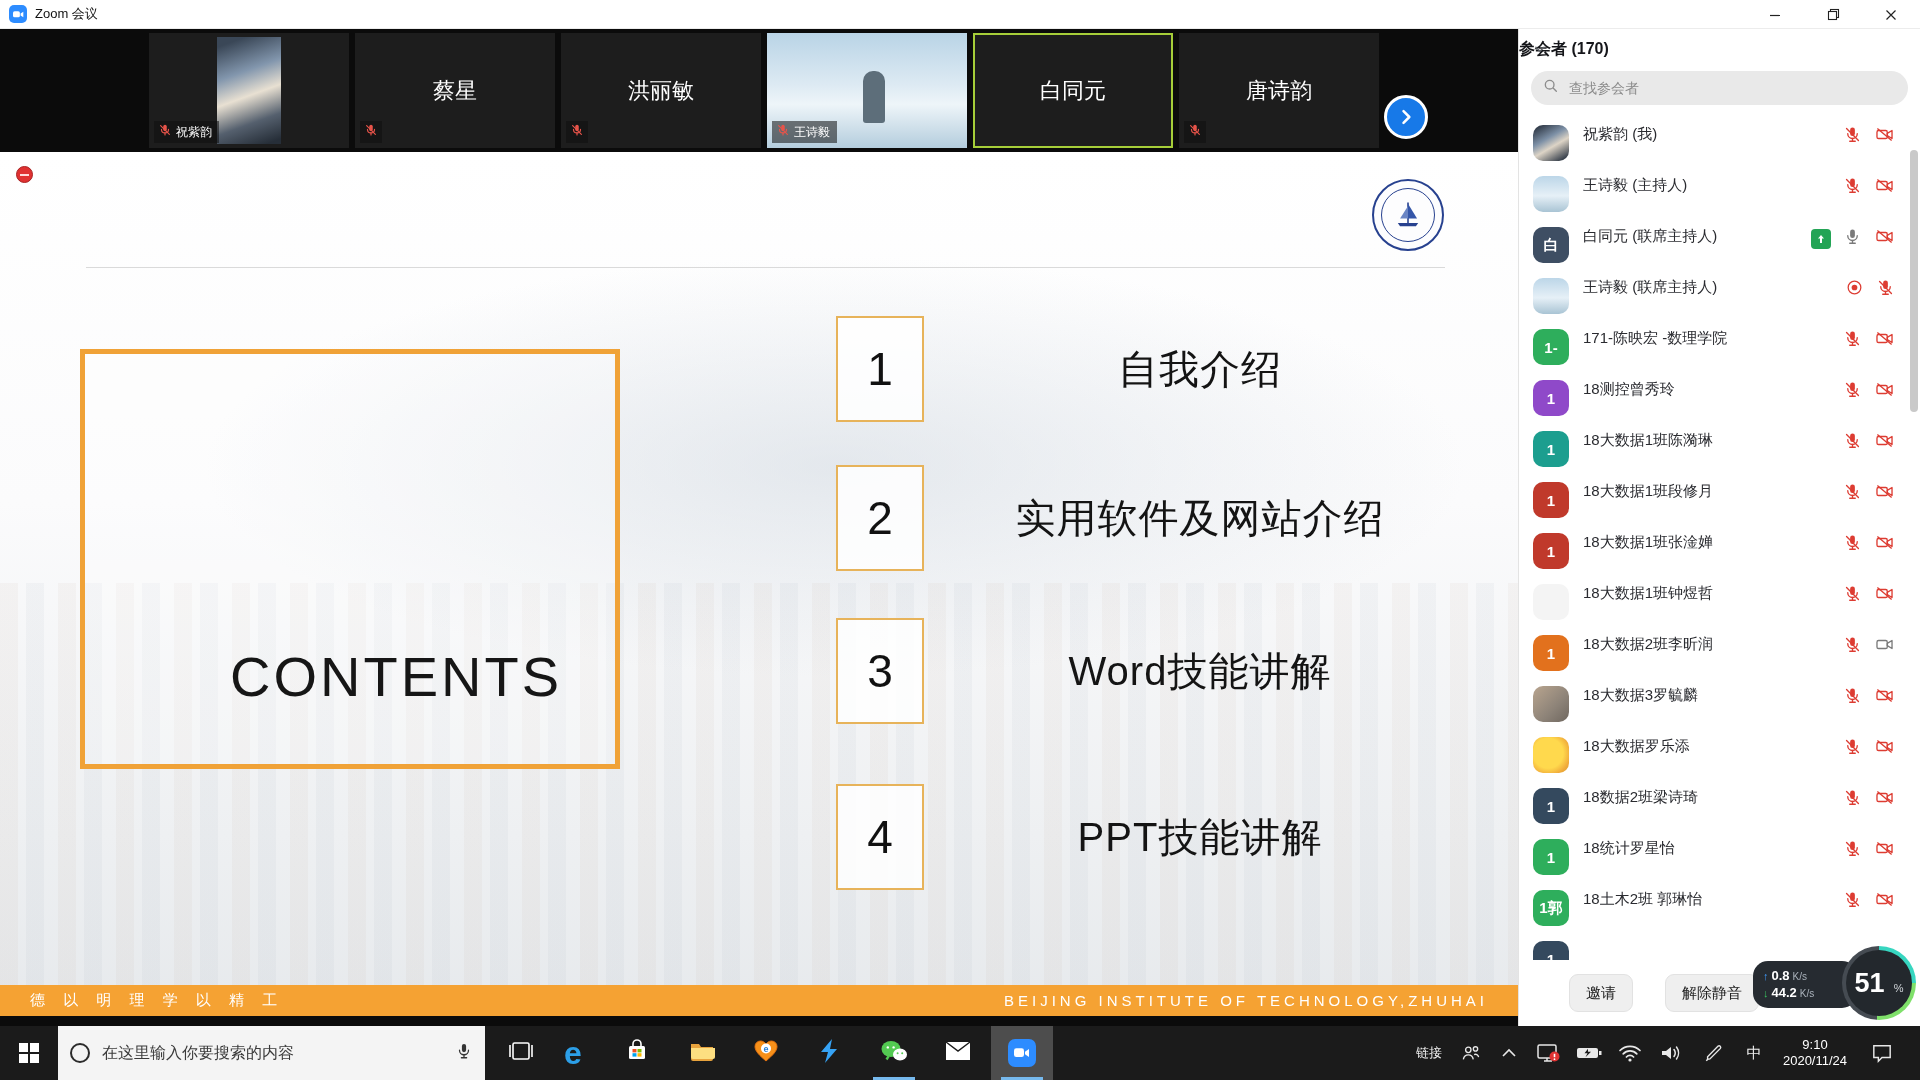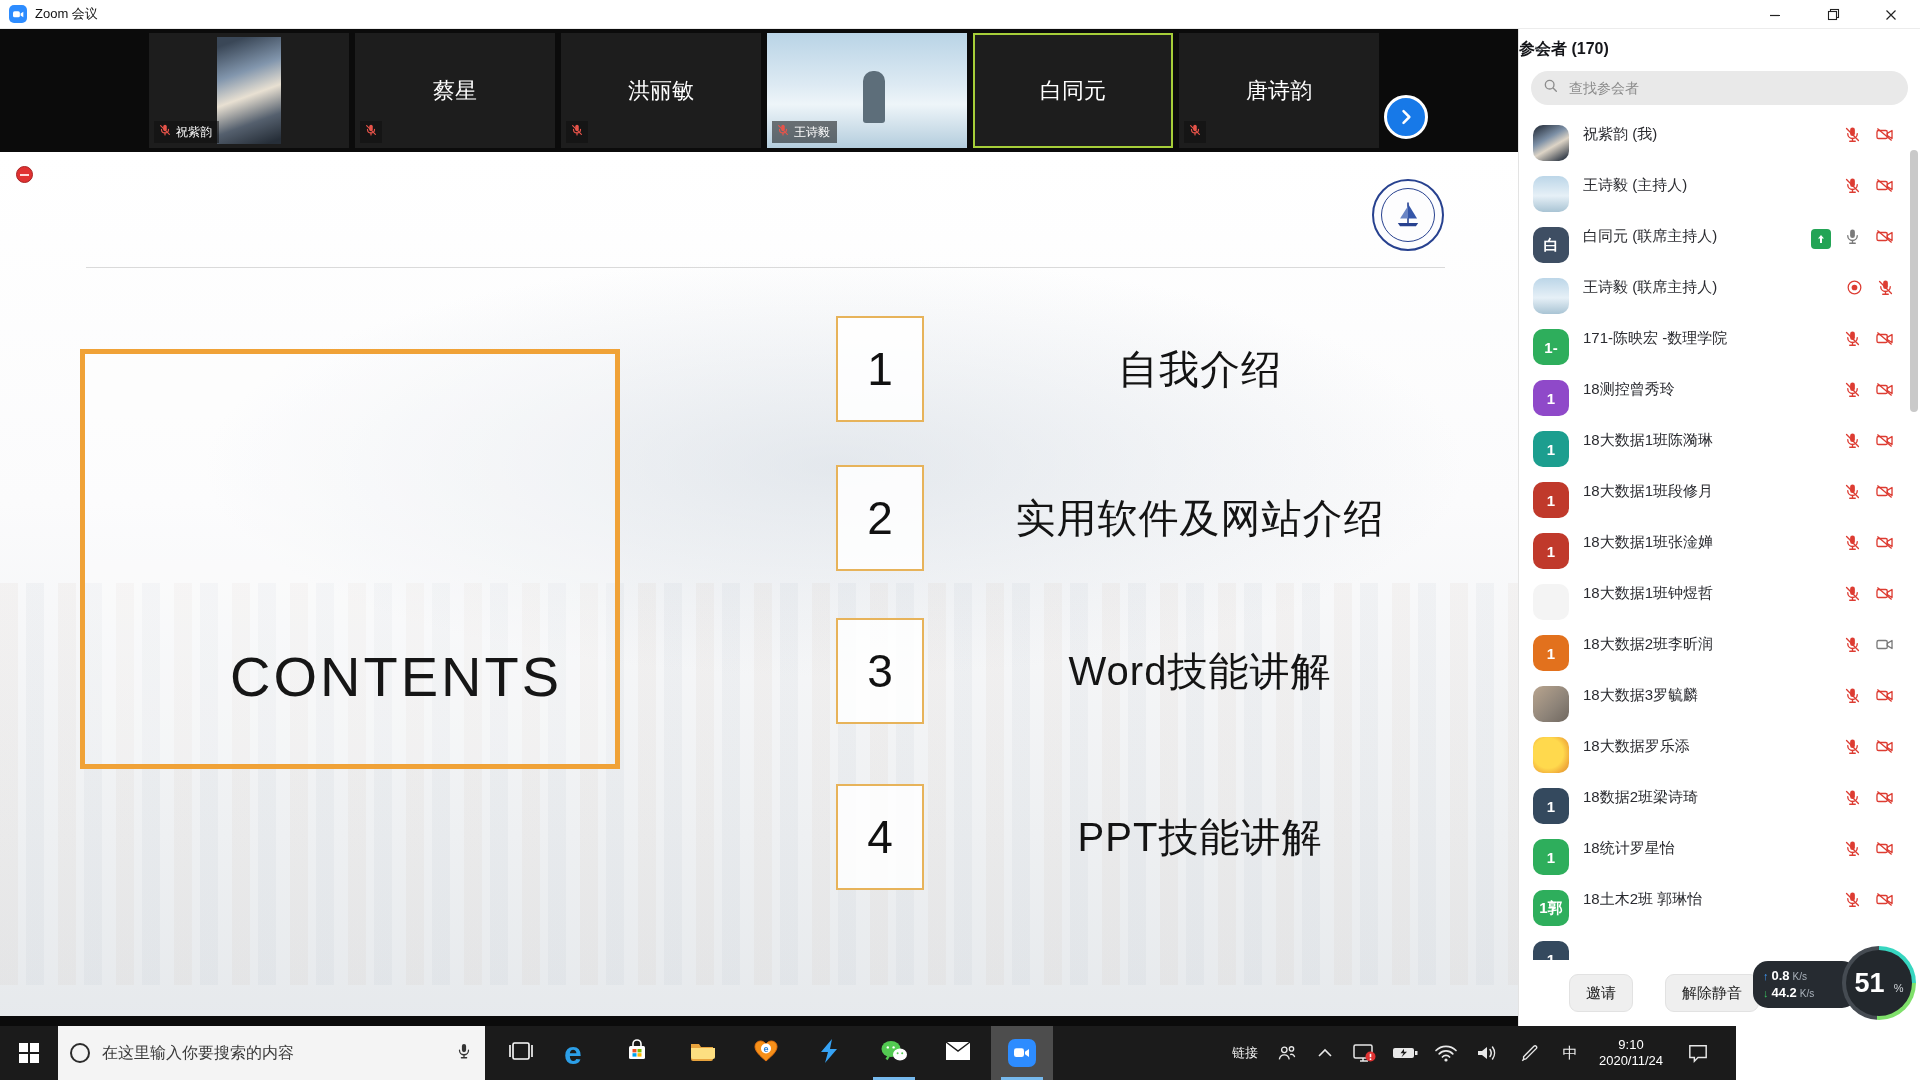--- a/index.html
+++ b/index.html
@@ -110,21 +110,21 @@
   .pill .num{font-weight:bold;}
   .pill .unit{font-size:10px;color:#aab2bb;}
   .gauge{position:absolute;left:1842px;top:946px;width:74px;height:74px;border-radius:50%;
     background:conic-gradient(from 0deg,#37d6c0 0 25%,#7fe06a 25% 51%,#454b52 51% 100%);
     display:flex;align-items:center;justify-content:center;z-index:6;gap:9px;}
   .gauge::before{content:"";position:absolute;inset:4px;background:#23282d;border-radius:50%;}
   .gauge .val{position:relative;color:#fff;font-size:27px;font-weight:bold;z-index:1;}
   .gauge .pct{position:relative;color:#cfd4d8;font-size:11px;z-index:1;margin-top:10px;}
 
   
-  .taskbar{position:absolute;left:0;top:1026px;width:1736px;height:54px;background:#1b1b1b;}
+  .taskbar{position:absolute;left:0;top:1026px;width:1920px;height:54px;background:#1b1b1b;}
   .tb-start{position:absolute;left:0;top:0;width:58px;height:54px;display:flex;align-items:center;
     justify-content:center;cursor:pointer;}
   .winlogo{display:grid;grid-template-columns:9px 9px;grid-gap:2px;}
   .winlogo i{width:9px;height:9px;background:#fff;}
   .tb-search{position:absolute;left:58px;top:0;width:427px;height:54px;background:#f4f4f4;
     display:flex;align-items:center;gap:10px;padding:0 12px;box-sizing:border-box;}
   .cortana{width:20px;height:20px;border:2.5px solid #2b2b2b;border-radius:50%;flex:0 0 20px;box-sizing:border-box;}
   .tb-search input{flex:1;border:none;outline:none;background:transparent;font-size:16px;color:#262626;
     font-family:inherit;}
   .tb-search input::placeholder{color:#3a3a3a;}
@@ -277,20 +277,24 @@
         </div>
         <div class="toc-item" style="top: 302px;">
           <div class="nbox">3</div>
           <div class="ttl">Word技能讲解</div>
         </div>
         <div class="toc-item" style="top: 468px;">
           <div class="nbox">4</div>
           <div class="ttl">PPT技能讲解</div>
         </div>
       </div>
+    <div class="obar" id="obar" style="background: rgb(245, 162, 51);">
+      <span class="l">德 以 明 理  学 以 精 工</span>
+      <span class="r">BEIJING INSTITUTE OF TECHNOLOGY,ZHUHAI</span>
+    </div>
     <div class="bstrip"></div>
   </div>
 
   <div class="panel">
     <div class="p-head">
       <span class="p-chevron">
         <svg width="14" height="14" viewBox="0 0 24 24">
             <path d="M5 9l7 7 7-7" fill="none" stroke="#5f6368" stroke-width="2.4" stroke-linecap="round" stroke-linejoin="round"></path>
           </svg>
       </span>

